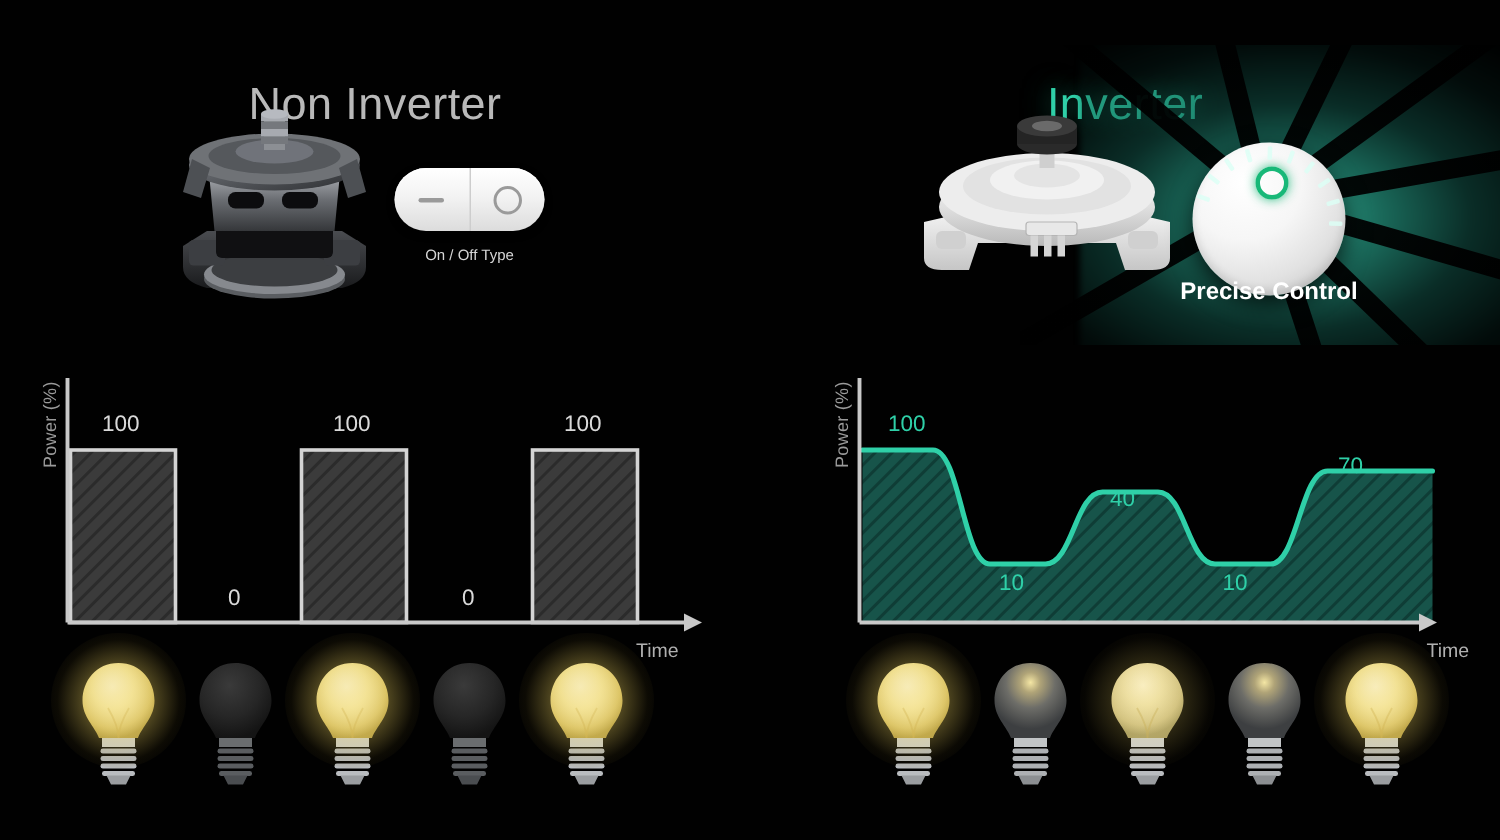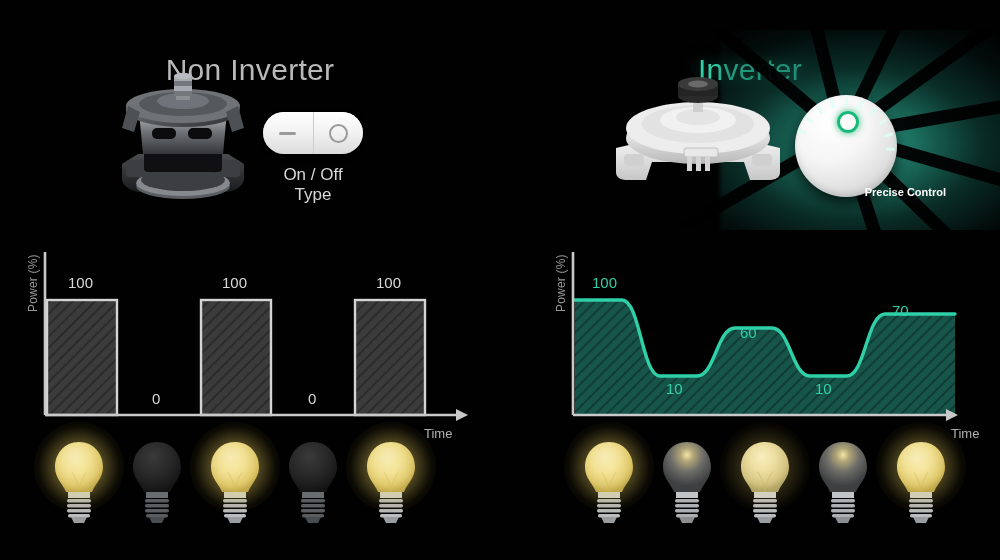--- a/index.html
+++ b/index.html
@@ -46,40 +46,40 @@
     background:linear-gradient(180deg,#ffffff 0%,#f3f3f3 45%,#dcdcdc 100%);
     box-shadow:0 2px 5px rgba(0,0,0,.75),inset 0 1px 1px #fff;
     display:flex;align-items:center;
   }
   .rocker-half{flex:1;display:flex;align-items:center;justify-content:center;height:100%;}
   .rocker-div{width:1px;height:42px;background:#cdcdcd;}
   .rocker-dash{width:17px;height:3px;background:#9a9a9a;border-radius:2px;}
   .rocker-circ{width:15px;height:15px;border:2.5px solid #9a9a9a;border-radius:50%;}
   .cap-left{
     position:absolute;left:263px;top:165px;width:100px;text-align:center;
-    color:#d6d6d6;font-size:17px;
+    color:#d6d6d6;font-size:10px;
   }
 
   
   .knob-wrap{position:absolute;left:795px;top:95px;width:102px;height:102px;}
   .knob{
     position:absolute;left:0;top:0;width:102px;height:102px;border-radius:50%;
     background:radial-gradient(circle at 34% 26%,#ffffff 0%,#f6f6f6 38%,#e2e2e2 66%,#c9c9c9 88%,#b8b8b8 100%);
     box-shadow:0 6px 16px rgba(0,0,0,.8),inset 0 -3px 6px rgba(0,0,0,.12);
   }
   .knob-ring{
     position:absolute;left:42px;top:16px;width:16px;height:16px;border-radius:50%;
     border:3px solid #18b878;box-shadow:0 0 7px rgba(24,184,120,.9);
   }
   .tick{position:absolute;left:50px;top:51px;width:50px;height:3px;transform-origin:0 50%;}
   .tick i{position:absolute;right:0;width:9px;height:3px;border-radius:1px;
           background:rgba(220,255,245,.82);display:block;}
   .cap-right{
-    position:absolute;left:746px;top:186px;width:200px;text-align:right;
-    color:#ffffff;font-size:11px;font-weight:700;
+    position:absolute;left:746px;top:186px;width:200px;text-align:center;
+    color:#ffffff;font-size:16px;font-weight:700;
   }
 
   
   .chart{position:absolute;top:248px;width:500px;height:200px;}
   .ylab{
     position:absolute;font-size:12px;letter-spacing:.2px;
     transform:rotate(-90deg);transform-origin:0 0;white-space:nowrap;
   }
   .ylab-l{left:26px;top:312px;color:#9a9a9a;}
   .ylab-r{left:554px;top:312px;color:#9a9a9a;}
@@ -407,21 +407,21 @@
            L455 66"></path>
 
       <line x1="73" y1="4" x2="73" y2="167" stroke="#c9c9c9" stroke-width="2.6"></line>
       <line x1="73" y1="167" x2="448" y2="167" stroke="#c9c9c9" stroke-width="2.6"></line>
       <path d="M446 161 L458 167 L446 173 Z" fill="#c9c9c9"></path>
     </svg>
 
     
     <div class="vlabel vlabel-r" style="left:92px;top:26px;">100</div>
     <div class="vlabel vlabel-r" style="left:166px;top:132px;">10</div>
-    <div class="vlabel vlabel-r" style="left:240px;top:76px;">60</div>
+    <div class="vlabel vlabel-r" style="left:240px;top:76px;">40</div>
     <div class="vlabel vlabel-r" style="left:315px;top:132px;">10</div>
     <div class="vlabel vlabel-r" style="left:392px;top:54px;">70</div>
   </div>
 
   <div class="bulbs">
     <div class="bulb" style="left:72px;">
       <div class="halo" style="background:radial-gradient(circle,rgba(245,228,150,.72) 0%,rgba(226,200,90,.32) 38%,rgba(120,100,30,.09) 64%,rgba(0,0,0,0) 80%);"></div>
       <svg width="74" height="100" viewBox="0 0 74 100">
         <path d="M37 10 C22 10 13 22 13 35 C13 46 21 52 24 60 L50 60 C53 52 61 46 61 35 C61 22 52 10 37 10 Z" fill="url(#bOnA)"></path>
         <path d="M26 60 h22 v6 h-22 z" fill="#cfd2d4"></path>

